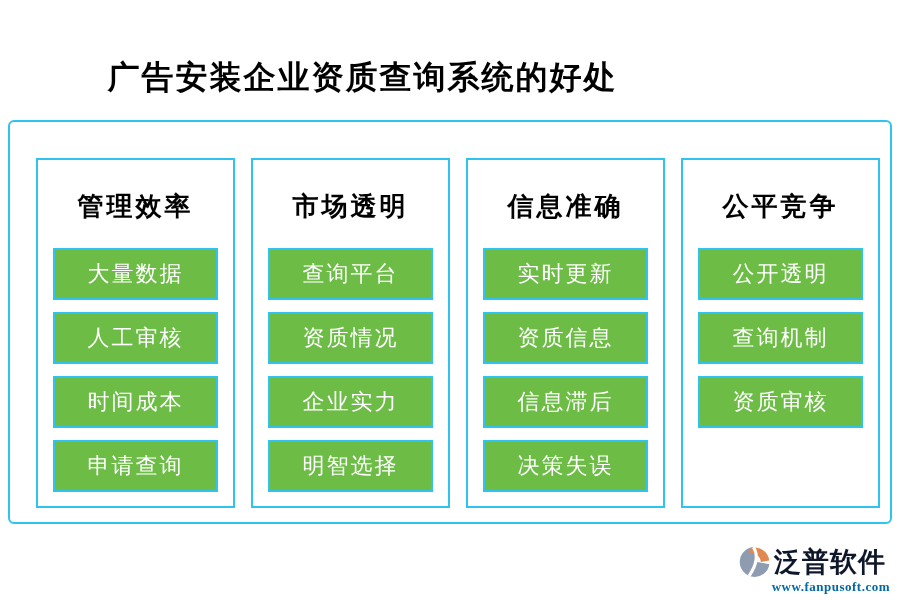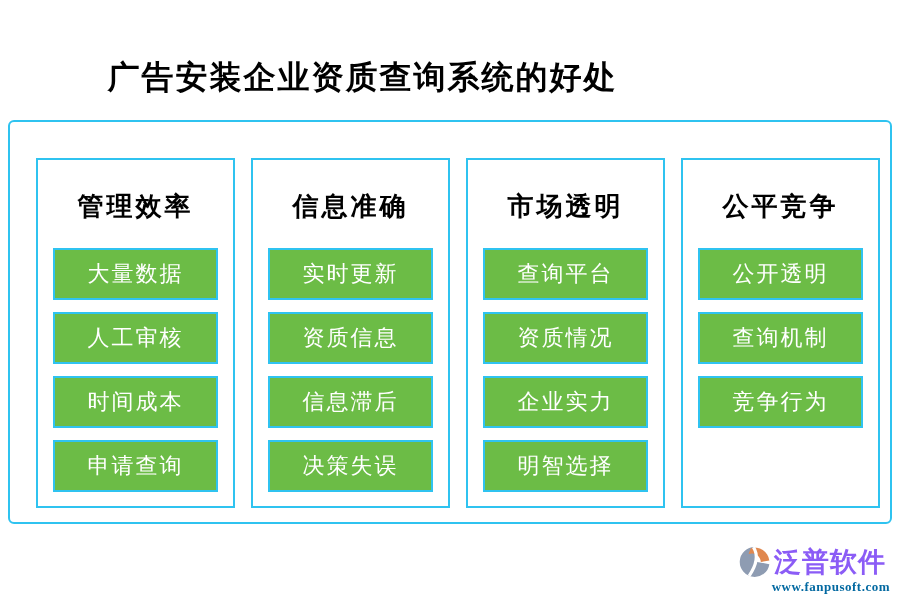--- a/index.html
+++ b/index.html
@@ -80,21 +80,21 @@
   }
   .logo-icon {
     width: 34px; height: 34px;
     flex: 0 0 34px;
     margin-right: 2px;
   }
   .brand-name {
     font-size: 27px;
     font-weight: bold;
     letter-spacing: 1px;
-    color: #8b5cf6;
+    color: #0f172a;
     white-space: nowrap;
   }
   .brand-url {
     display: block;
     margin-top: 1px;
     margin-left: 2px;
     font-size: 13px;
     font-weight: bold;
     color: #0369a1;
     letter-spacing: 0.5px;
@@ -114,45 +114,45 @@
     <div class="column-header">管理效率</div>
     <div class="item-list">
       <div class="benefit-item">大量数据</div>
       <div class="benefit-item">人工审核</div>
       <div class="benefit-item">时间成本</div>
       <div class="benefit-item">申请查询</div>
     </div>
   </div>
 
   <div class="benefit-column">
+    <div class="column-header">市场透明</div>
+    <div class="item-list">
+      <div class="benefit-item">查询平台</div>
+      <div class="benefit-item">资质情况</div>
+      <div class="benefit-item">企业实力</div>
+      <div class="benefit-item">明智选择</div>
+    </div>
+  </div>
+
+  <div class="benefit-column">
     <div class="column-header">信息准确</div>
     <div class="item-list">
       <div class="benefit-item">实时更新</div>
       <div class="benefit-item">资质信息</div>
       <div class="benefit-item">信息滞后</div>
       <div class="benefit-item">决策失误</div>
     </div>
   </div>
 
   <div class="benefit-column">
-    <div class="column-header">市场透明</div>
-    <div class="item-list">
-      <div class="benefit-item">查询平台</div>
-      <div class="benefit-item">资质情况</div>
-      <div class="benefit-item">企业实力</div>
-      <div class="benefit-item">明智选择</div>
-    </div>
-  </div>
-
-  <div class="benefit-column">
     <div class="column-header">公平竞争</div>
     <div class="item-list">
       <div class="benefit-item">公开透明</div>
       <div class="benefit-item">查询机制</div>
-      <div class="benefit-item">竞争行为</div>
+      <div class="benefit-item">资质审核</div>
     </div>
   </div>
 
 </div>
 
 <div class="brand-logo">
   <div class="logo-row">
     <svg class="logo-icon" viewBox="0 0 32 32" aria-hidden="true">
       <path d="M16 2 A14 14 0 1 0 29.5 18 L18 16 Z" fill="#8e9cb2"></path>
       <path d="M12 3 A14 14 0 0 1 29.5 14.5 L21.5 16 A8.5 8.5 0 0 0 10 8.5 Z" fill="#e0884f"></path>

